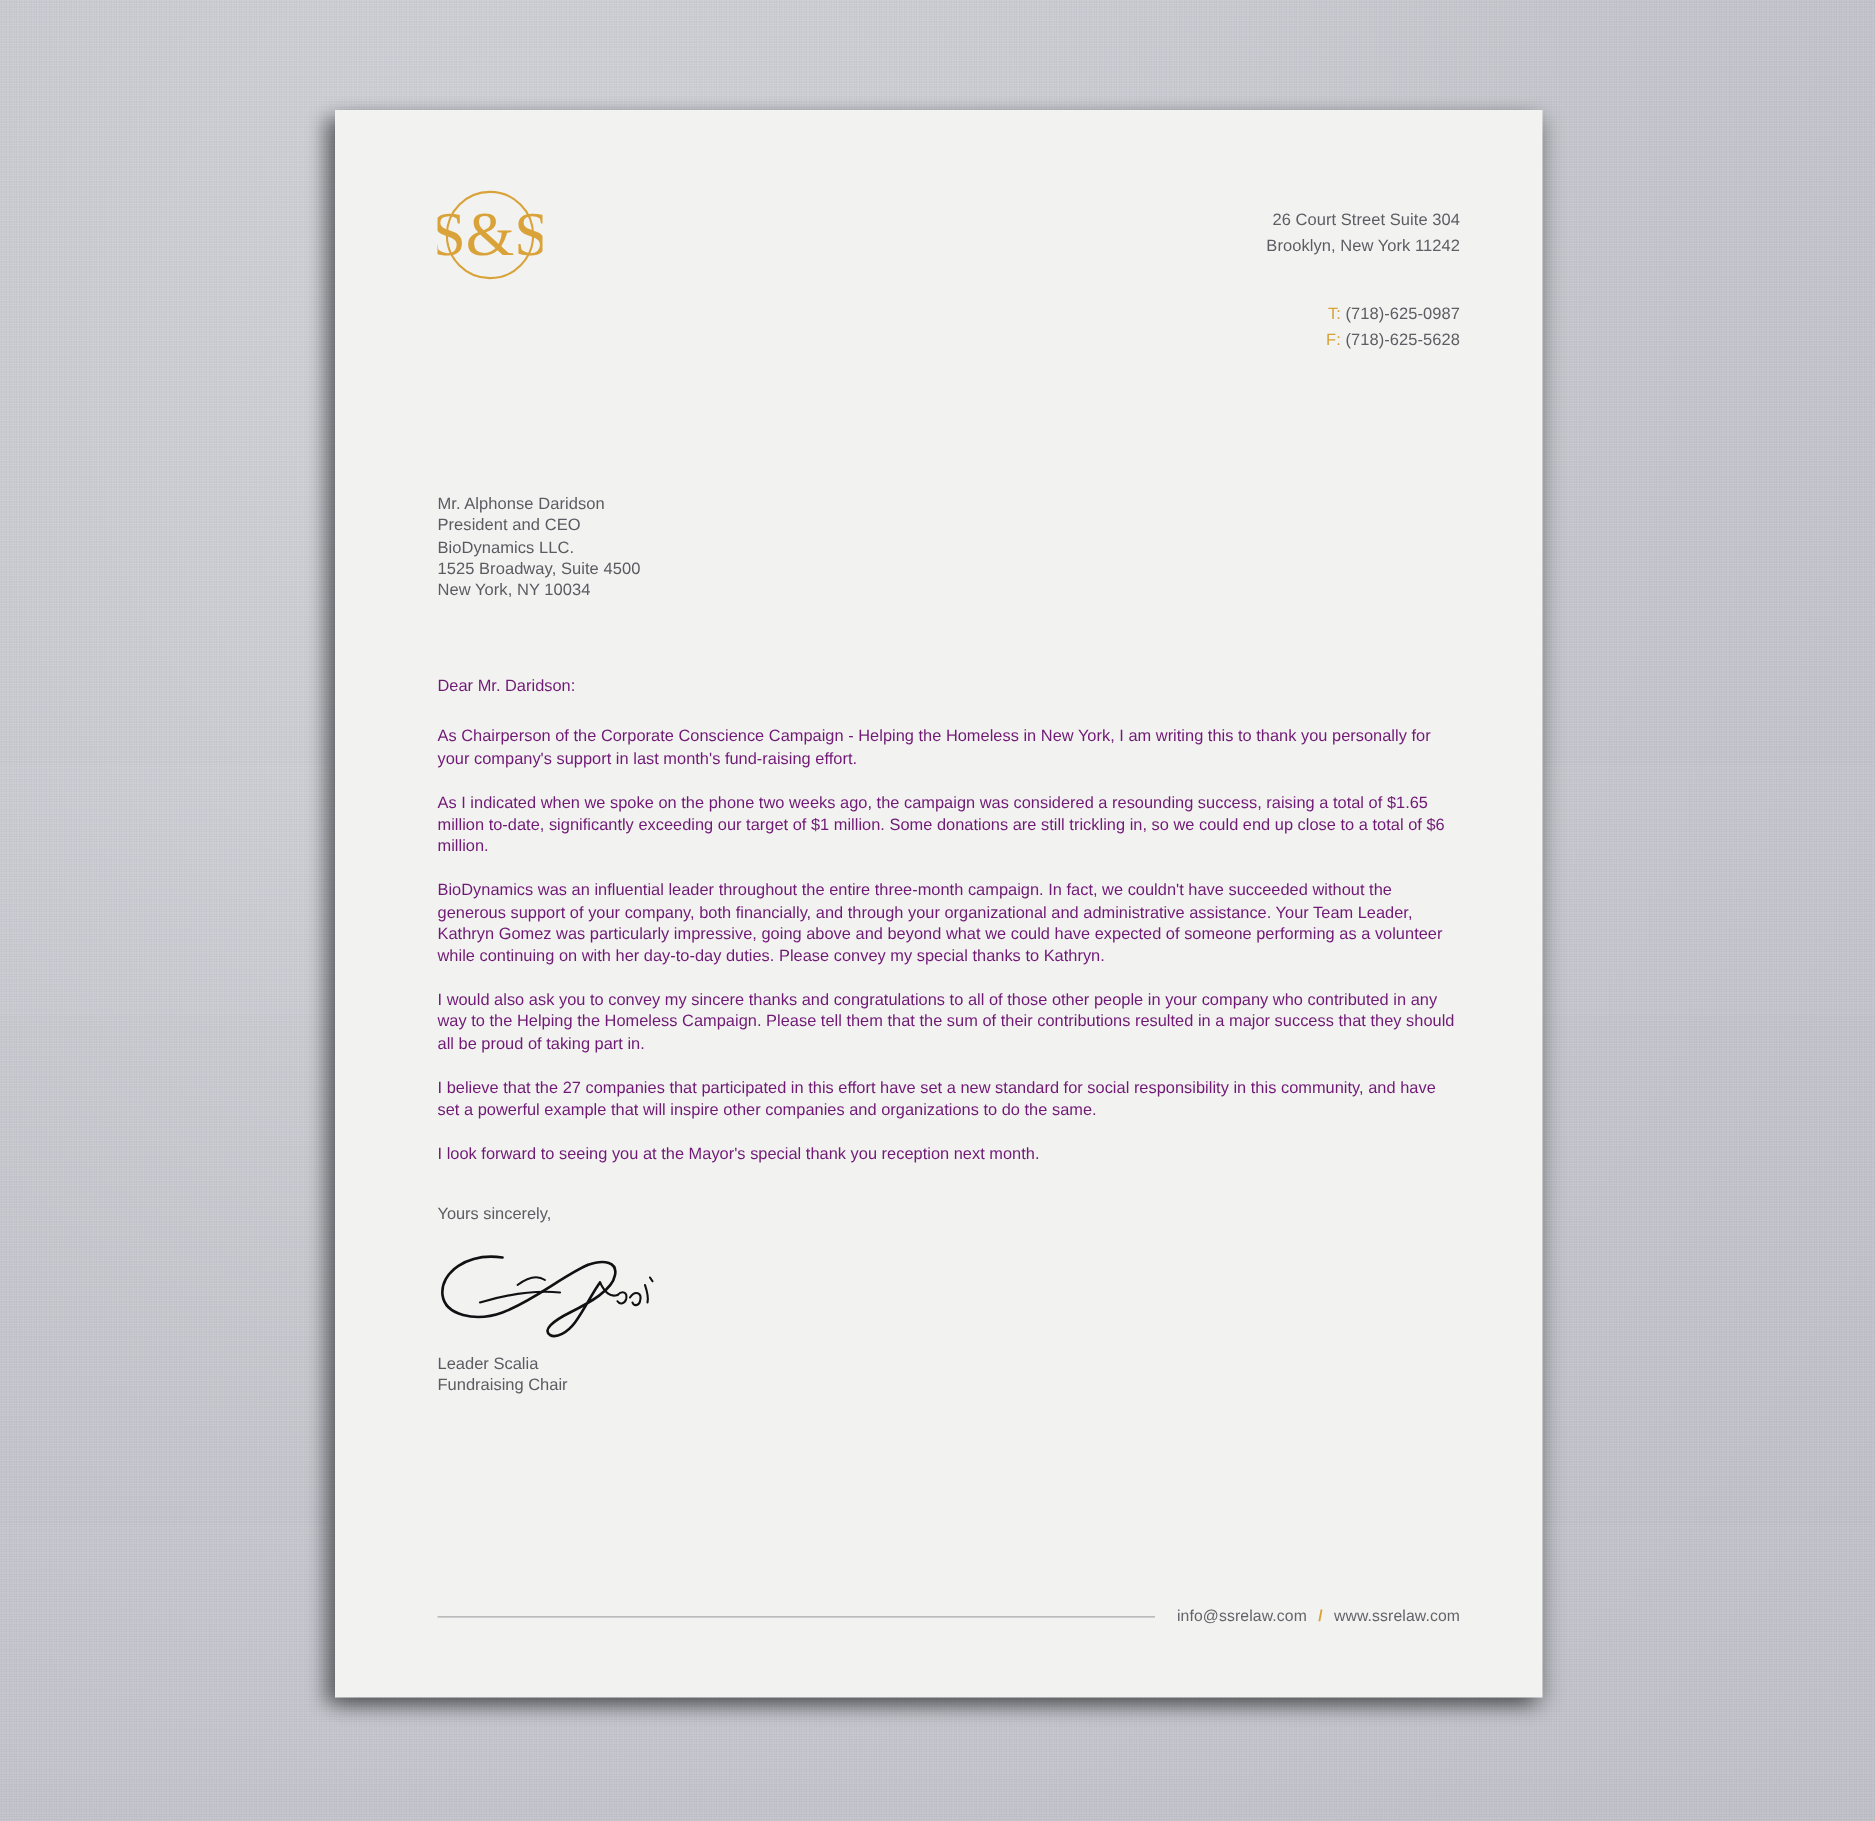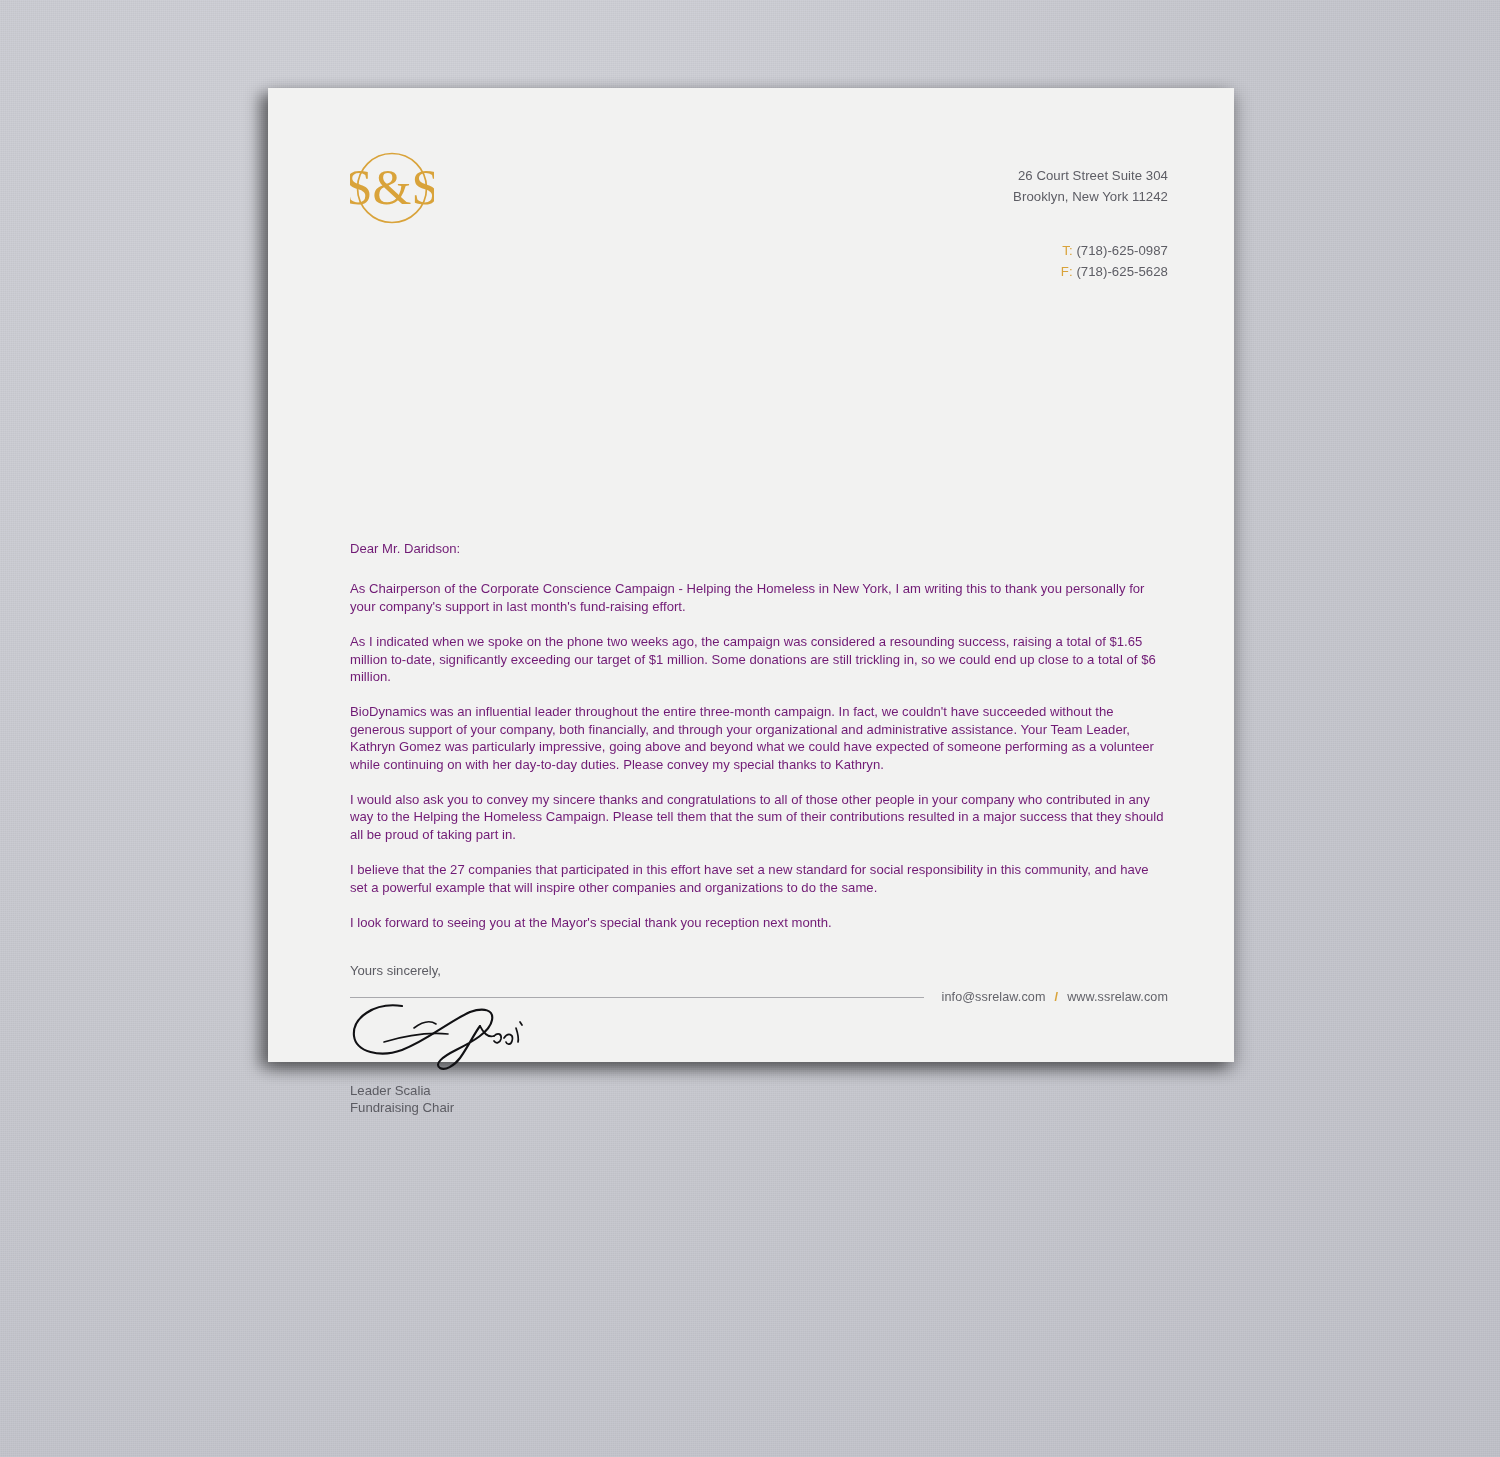--- a/index.html
+++ b/index.html
@@ -30,21 +30,21 @@
       repeating-linear-gradient(90deg, rgba(255,255,255,0.03) 0 1px, rgba(0,0,0,0.018) 1px 2px);
     opacity: .85;
   }
 
   
   #page {
     position: absolute;
     left: 268px;
     top: 88px;
     width: 966px;
-    height: 974px;
+    height: 1270px;
     background: #f2f2f1;
     box-shadow:
       -9px 6px 14px rgba(0,0,0,0.42),
       2px 6px 16px rgba(0,0,0,0.30);
   }
 
   
   .letterhead {
     position: absolute;
     left: 0; top: 0;
@@ -218,20 +218,27 @@
           <span>(718)-625-0987</span>
         </div>
         <div>
           <span class="lbl-gold">F:</span>
           <span>(718)-625-5628</span>
         </div>
       </div>
     </div>
   </div>
 
+  <div class="recipient">
+    <div>Mr. Alphonse Daridson</div>
+    <div>President and CEO</div>
+    <div>BioDynamics LLC.</div>
+    <div>1525 Broadway, Suite 4500</div>
+    <div>New York, NY 10034</div>
+  </div>
 
   <div class="letter-body">
     <div class="salutation">Dear Mr. Daridson:</div>
     <p>As Chairperson of the Corporate Conscience Campaign - Helping the Homeless in New York, I am writing this to thank you personally for your company's support in last month's fund-raising effort.</p>
     <p>As I indicated when we spoke on the phone two weeks ago, the campaign was considered a resounding success, raising a total of $1.65 million to-date, significantly exceeding our target of $1 million. Some donations are still trickling in, so we could end up close to a total of $6 million.</p>
     <p>BioDynamics was an influential leader throughout the entire three-month campaign. In fact, we couldn't have succeeded without the generous support of your company, both financially, and through your organizational and administrative assistance. Your Team Leader, Kathryn Gomez was particularly impressive, going above and beyond what we could have expected of someone performing as a volunteer while continuing on with her day-to-day duties. Please convey my special thanks to Kathryn.</p>
     <p>I would also ask you to convey my sincere thanks and congratulations to all of those other people in your company who contributed in any way to the Helping the Homeless Campaign. Please tell them that the sum of their contributions resulted in a major success that they should all be proud of taking part in.</p>
     <p>I believe that the 27 companies that participated in this effort have set a new standard for social responsibility in this community, and have set a powerful example that will inspire other companies and organizations to do the same.</p>
     <p>I look forward to seeing you at the Mayor's special thank you reception next month.</p>
   </div>

